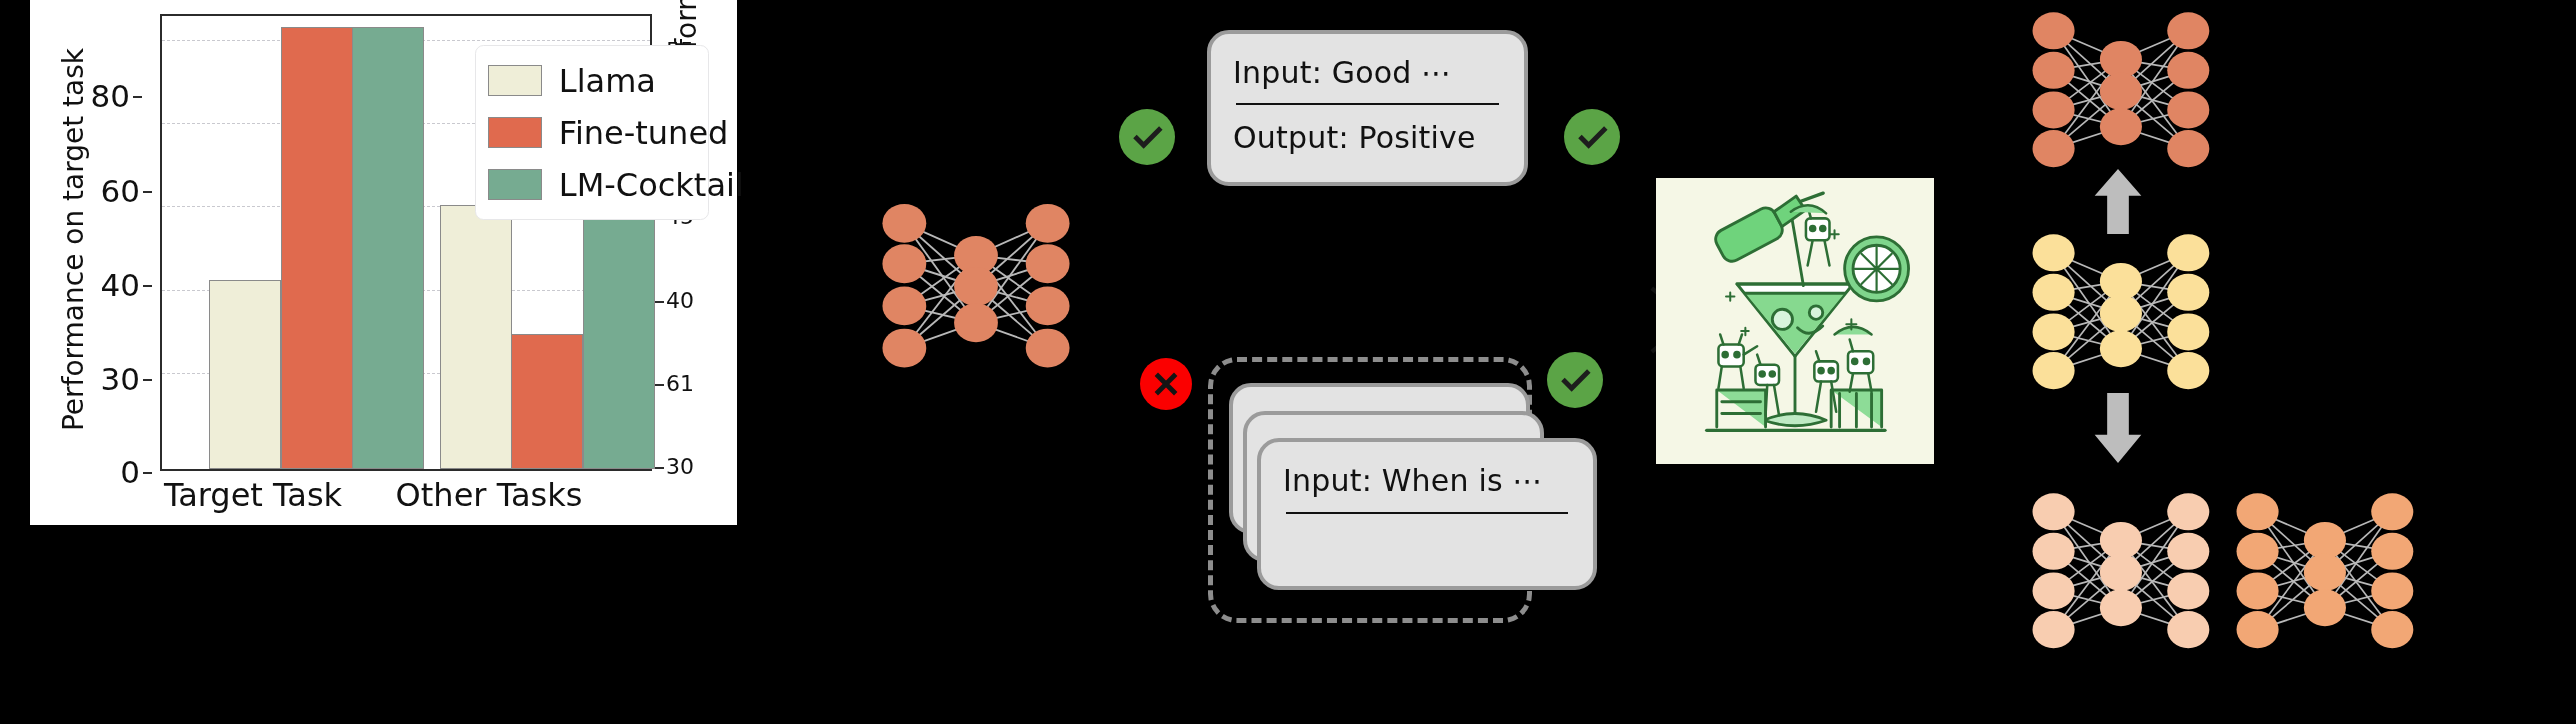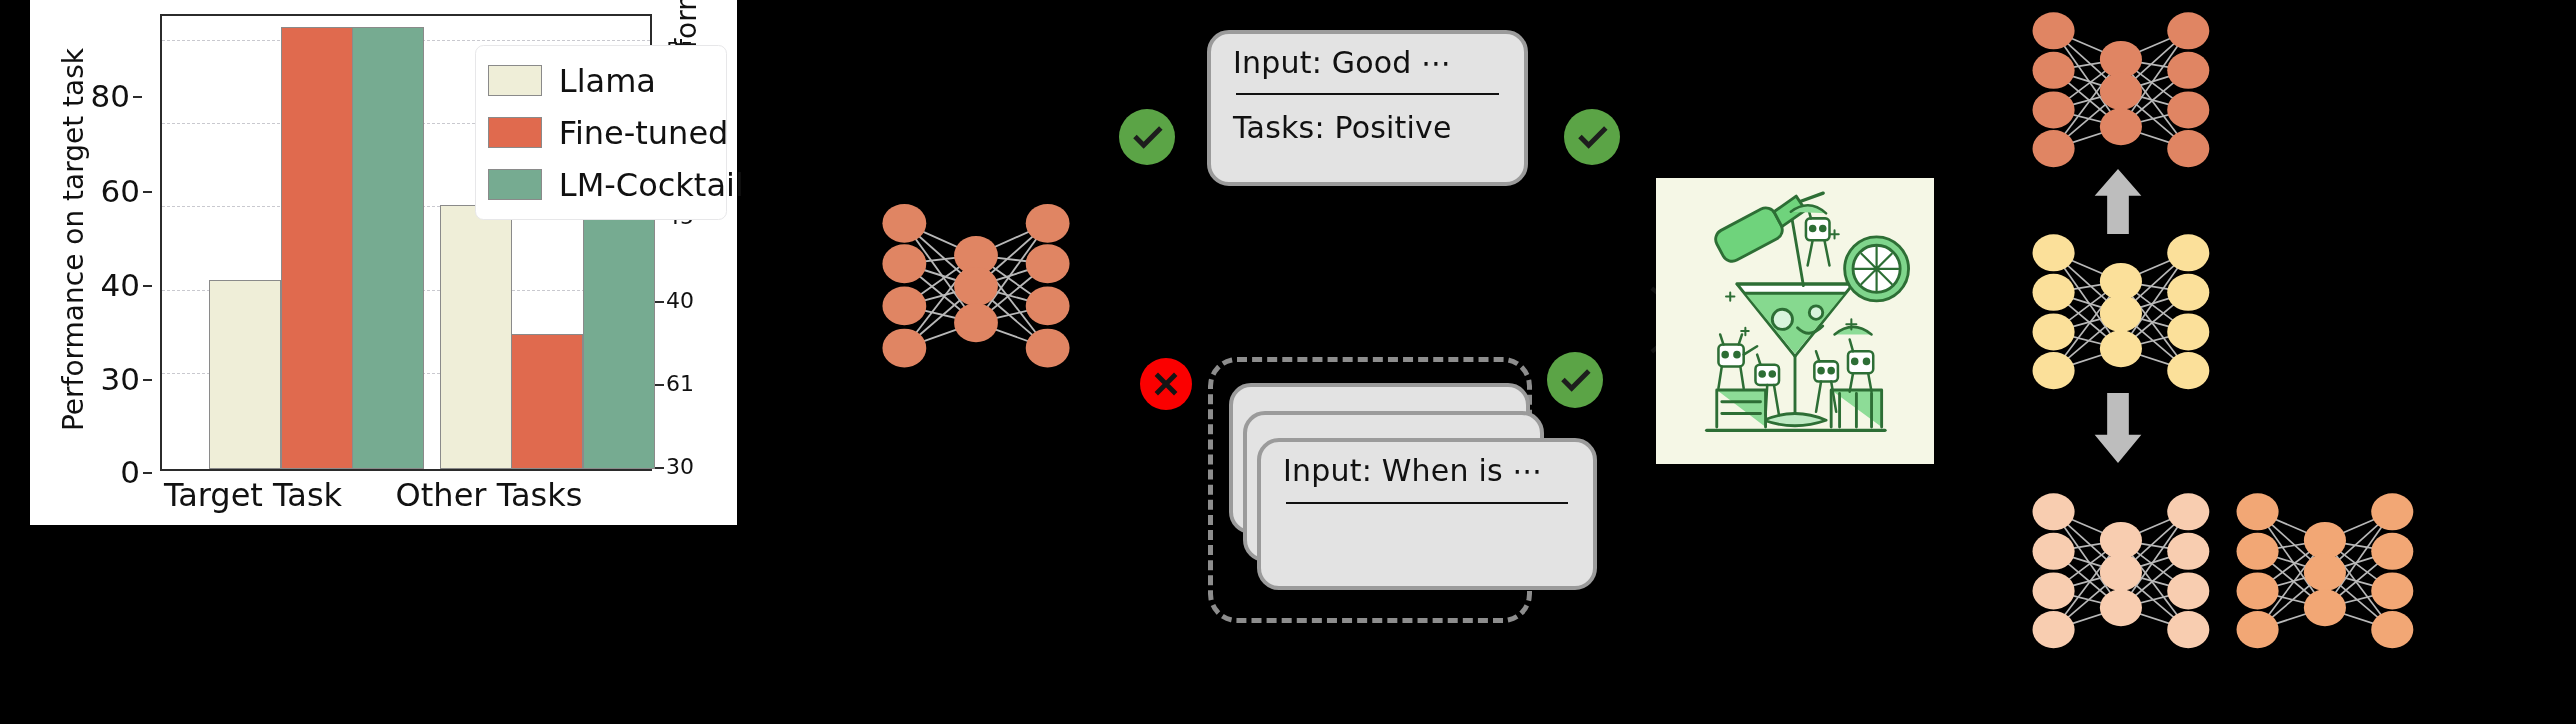--- a/index.html
+++ b/index.html
@@ -14,33 +14,33 @@
   .bar{position:absolute;bottom:0;border:1.7px solid #8a8a8a;box-sizing:border-box;}
   .ytick{position:absolute;font-size:31px;color:#111;text-align:right;width:76px;}
   .ytick .dash{position:absolute;right:-11.8px;top:50%;width:9.3px;height:0;border-top:2.5px solid #2b2b2b;}
   .ytick-r{position:absolute;font-size:22px;color:#111;text-align:left;width:76px;}
   .ytick-r .dash{position:absolute;left:-11.8px;top:50%;width:9.3px;height:0;border-top:2.5px solid #2b2b2b;}
   .xtick{position:absolute;font-size:32px;color:#111;text-align:center;top:476px;}
   #ylabel-left{position:absolute;left:-167px;top:223px;width:421px;transform:rotate(-90deg);
                font-size:28px;color:#111;text-align:center;}
   #ylabel-right{position:absolute;left:640px;top:126px;width:370px;transform:rotate(-90deg);
                 transform-origin:0 0;font-size:28px;color:#111;text-align:center;}
-  #legend{position:absolute;left:313px;top:29px;width:252px;background:#fff;
+  #legend{position:absolute;left:313px;top:29px;width:234px;background:#fff;
           border:1.7px solid #e7e7e9;border-radius:8.4px;padding:8.4px 11.8px;box-sizing:border-box;}
   .legend-row{display:flex;align-items:center;height:52px;}
   .legend-swatch{width:52px;height:29px;border:1.7px solid #8a8a8a;margin-right:17px;flex:0 0 auto;}
   .legend-text{font-size:32px;color:#111;white-space:nowrap;}
 
   
   .nn{position:absolute;}
   .nn svg{display:block;}
 
   .card{position:absolute;background:#e3e3e3;border:4.2px solid #9b9b9b;border-radius:22px;
         box-sizing:border-box;}
-  .card-inner{padding:11px 22px;}
+  .card-inner{padding:21px 22px;}
   .card-line{font-size:30px;color:#111;white-space:nowrap;letter-spacing:0.2px;}
   .card-rule{height:0;border-top:2.5px solid #111;margin:13.5px 3.4px 15px 3.4px;}
 
   .dashbox{position:absolute;border:5px dashed #8d8d8d;border-radius:29px;box-sizing:border-box;}
 
   .badge{position:absolute;border-radius:50%;display:flex;align-items:center;justify-content:center;}
   .badge svg{display:block;}
 
   #cocktail-img{position:absolute;background:#f5f7e6;overflow:hidden;}
   .chevron{position:absolute;}
@@ -144,21 +144,21 @@
       <ellipse cx="200" cy="128" rx="26" ry="23"></ellipse>
         <ellipse cx="200" cy="178" rx="26" ry="23"></ellipse>
     </g>
   </svg>
 </div>
 
 <div class="card" style="left:1207px;top:29.5px;width:321px;height:156px;">
   <div class="card-inner">
     <div class="card-line">Input: Good ⋯</div>
     <div class="card-rule"></div>
-    <div class="card-line">Tasks: Positive</div>
+    <div class="card-line">Output: Positive</div>
   </div>
 </div>
 
 <div class="badge" style="left:1119px;top:109px;width:56px;height:56px;background:#5ba446;">
   <svg width="37" height="37" viewBox="0 0 24 24">
       <path d="M5 12.5l4.5 4.5L19.5 7" fill="none" stroke="#1d1d1d" stroke-width="3.2" stroke-linecap="square"></path>
     </svg>
 </div>
 <div class="badge" style="left:1564px;top:109px;width:56px;height:56px;background:#5ba446;">
   <svg width="37" height="37" viewBox="0 0 24 24">

